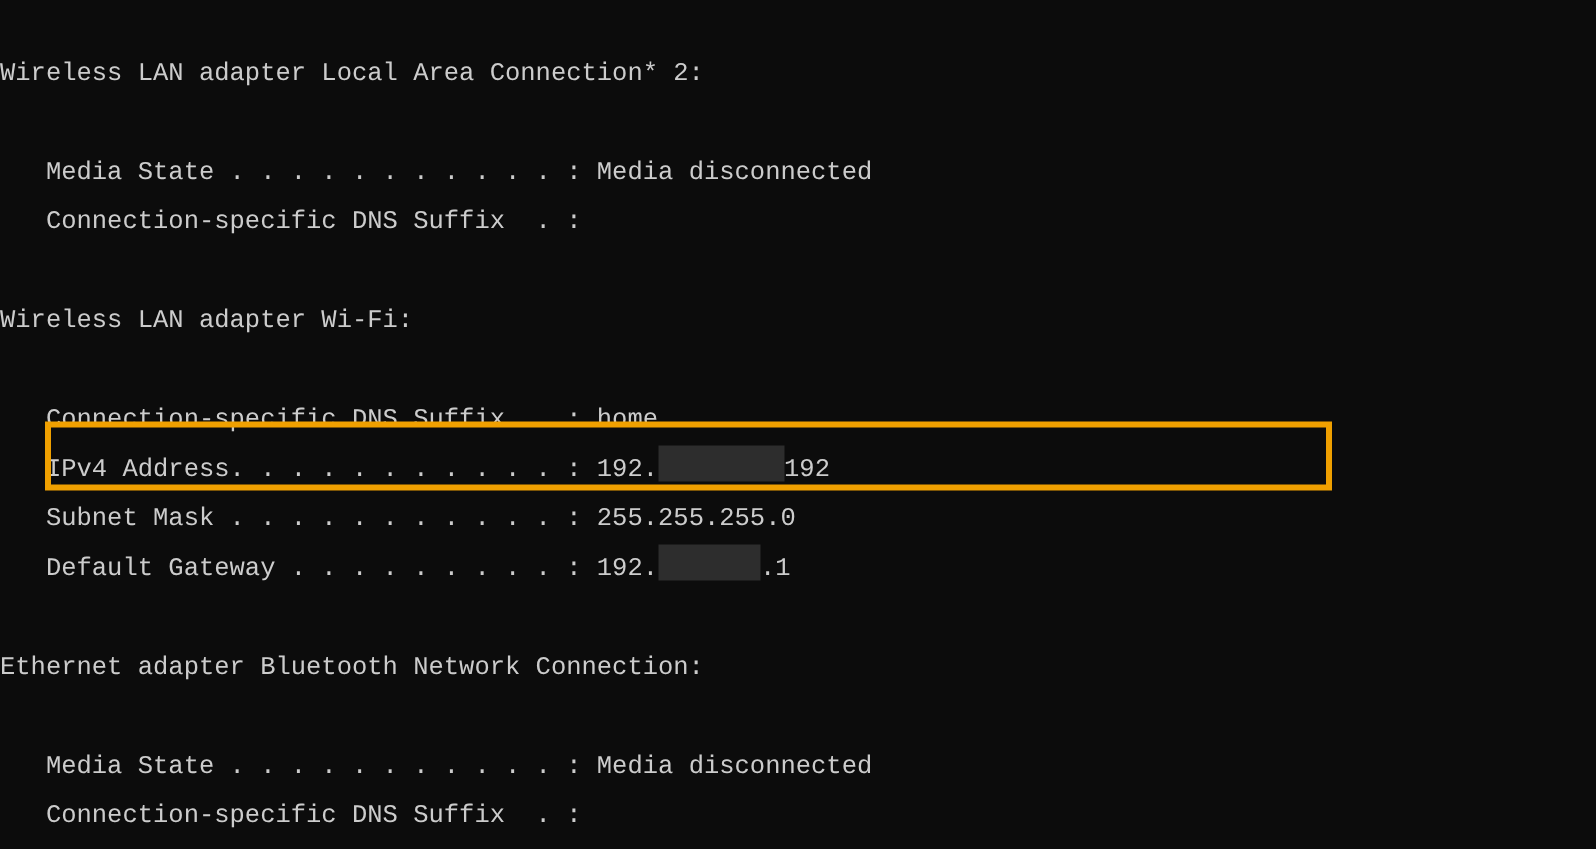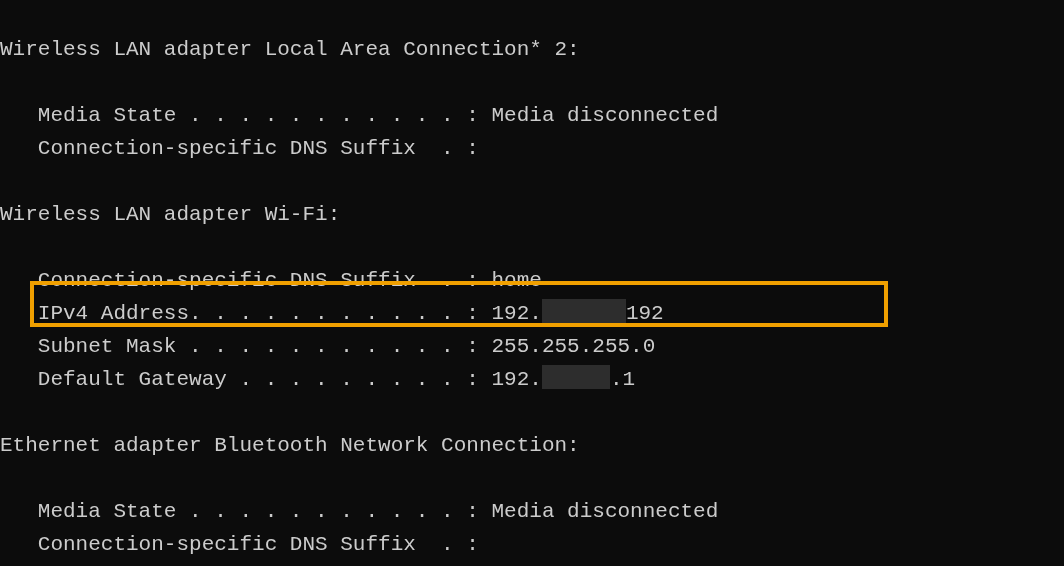--- a/index.html
+++ b/index.html
@@ -5,21 +5,21 @@
     html, body {
       margin: 0;
       padding: 0;
       width: 1064px;
       height: 566px;
       background: #0c0c0c;
       overflow: hidden;
     }
     .terminal {
       font-family: Consolas, "Courier New", monospace;
-      font-size: 21px;
+      font-size: 17px;
       line-height: 33px;
       color: #cccccc;
       white-space: pre;
       padding: 0;
     }
     .highlight-box {
       position: absolute;
       border: 4px solid #f0a000;
       box-sizing: border-box;
       pointer-events: none;

